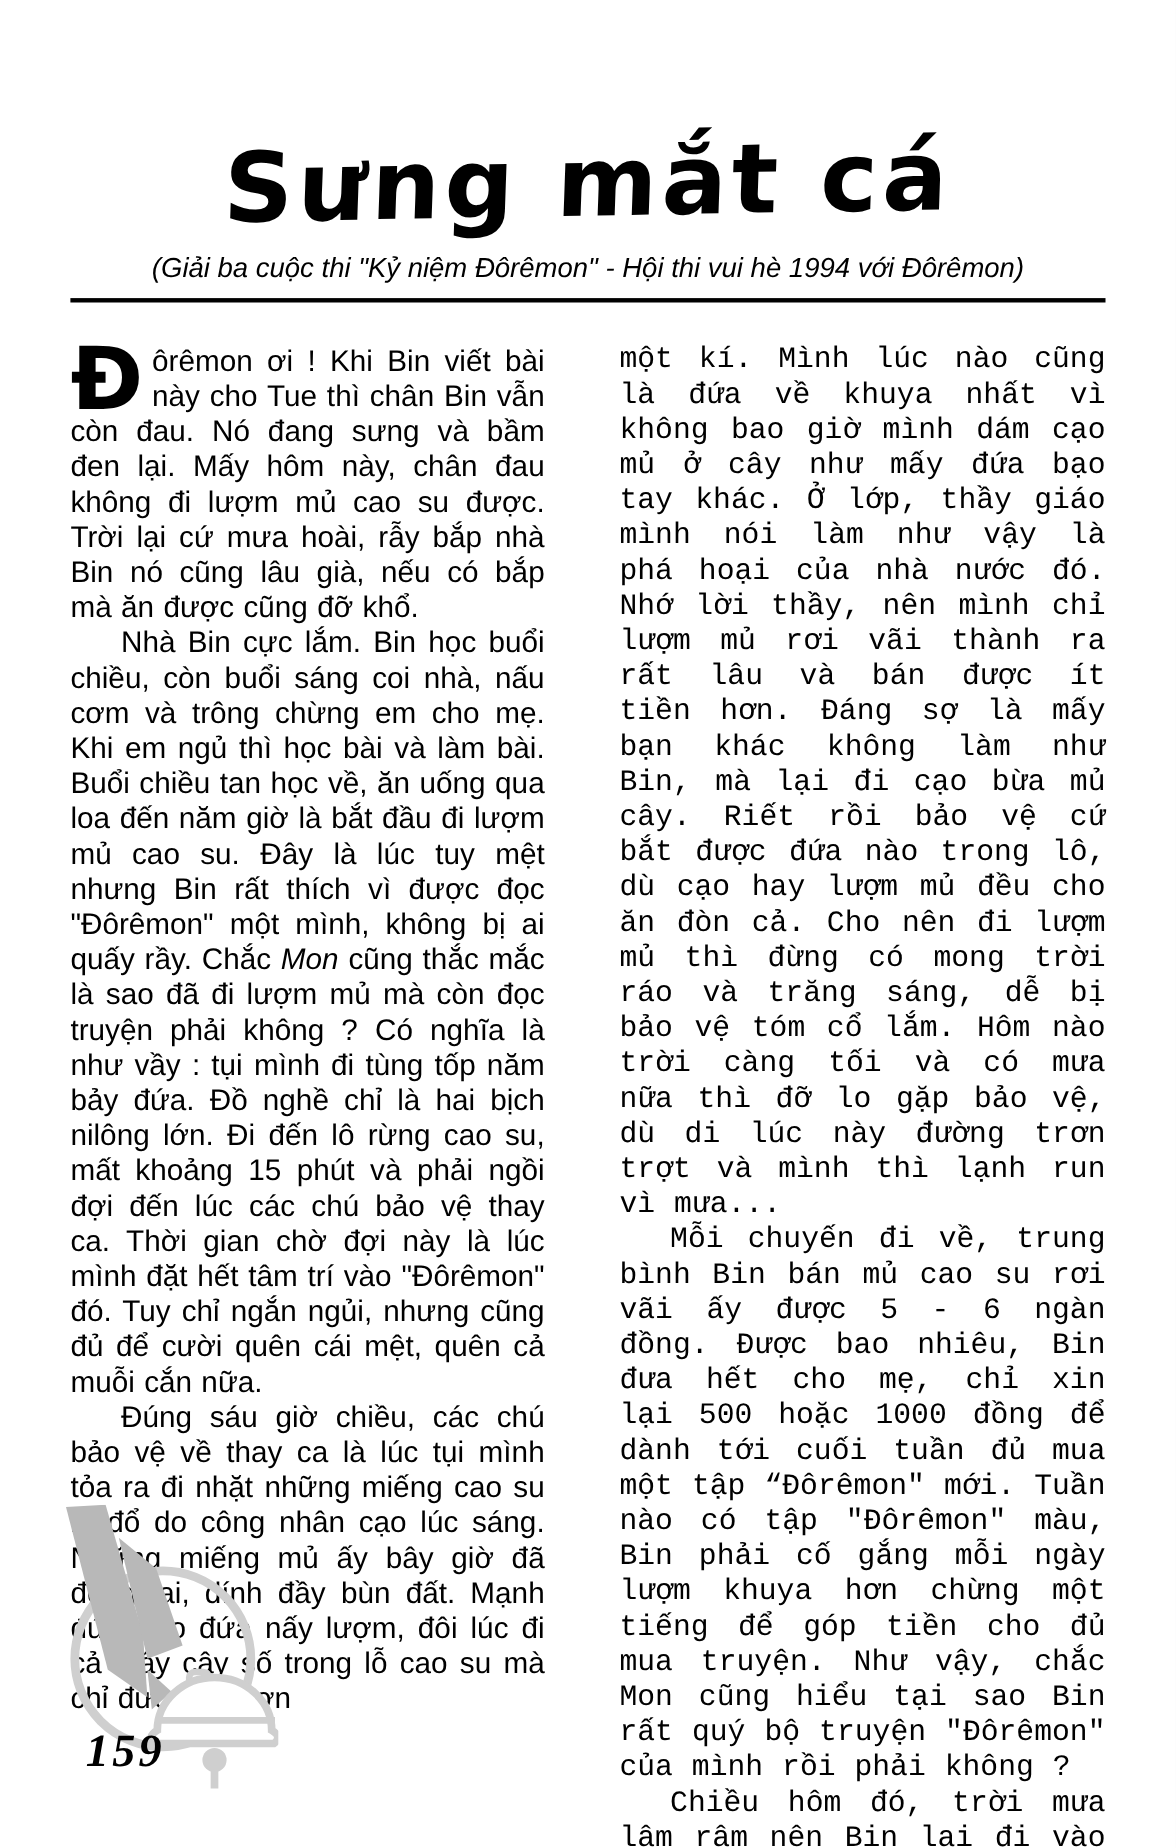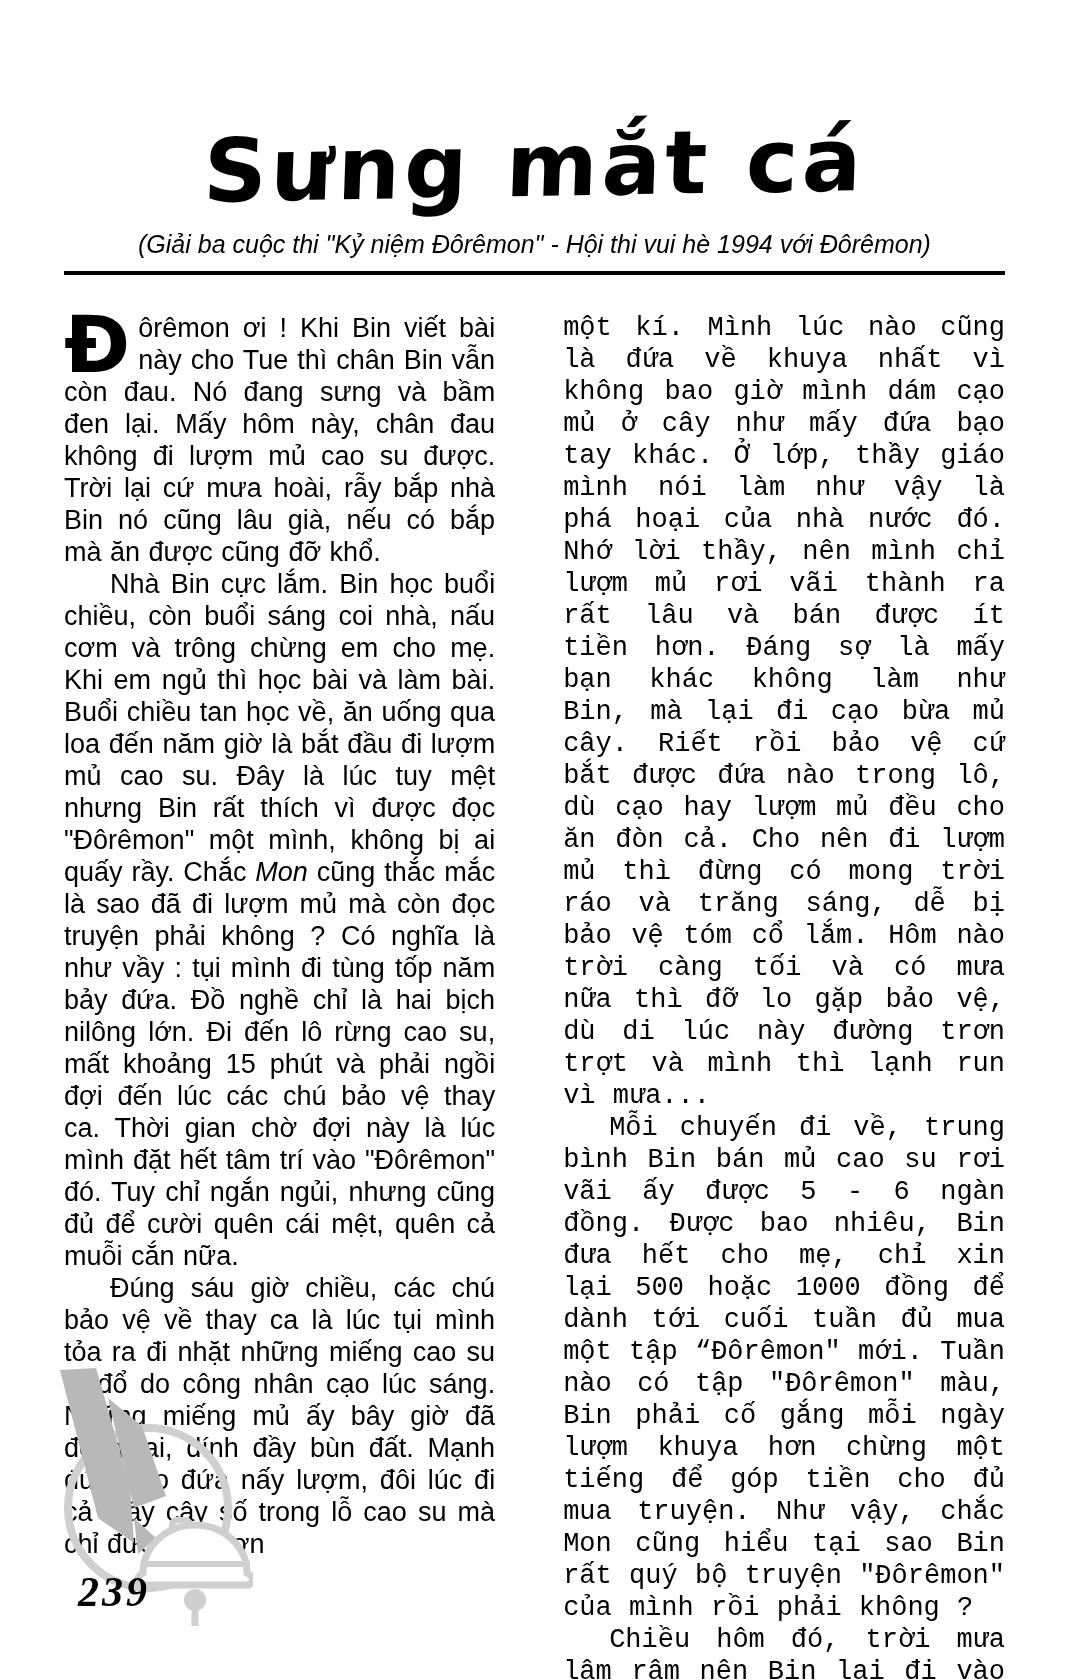--- a/index.html
+++ b/index.html
@@ -109,15 +109,15 @@
 
     <g stroke="#cfcfcf" fill="#ffffff">
       <rect x="134" y="152" width="18" height="12" rx="5" stroke-width="6"></rect>
       <path d="M105 205 a52 48 0 0 1 104 0 q10 6 2 12 h-108 q-8 -6 2 -12 Z" stroke-width="7"></path>
       <line x1="104" y1="196" x2="212" y2="196" stroke-width="6"></line>
       <circle cx="157" cy="232" r="11" fill="#cfcfcf" stroke="none"></circle>
       <line x1="157" y1="240" x2="157" y2="258" stroke="#cfcfcf" stroke-width="7"></line>
     </g>
   </svg>
 
-  <div class="pagenum">239</div>
+  <div class="pagenum">159</div>
 
 </div>
 
 </body></html>

